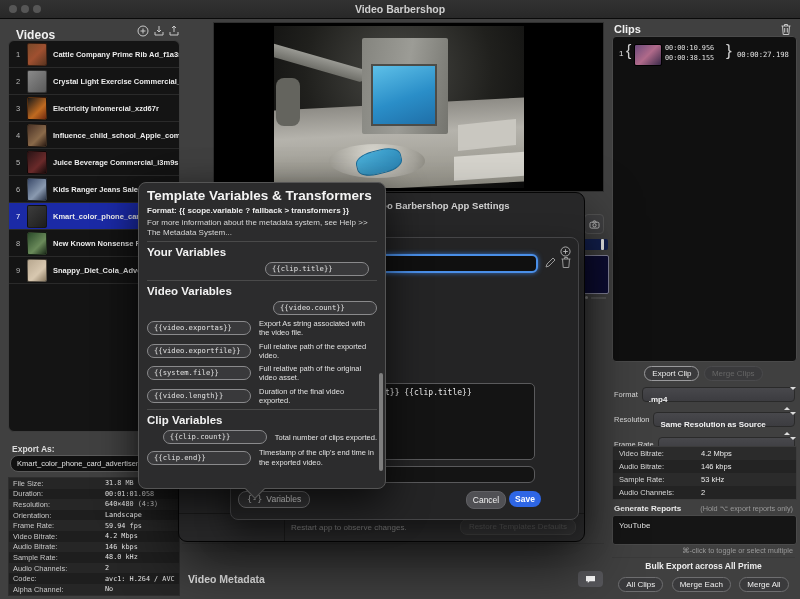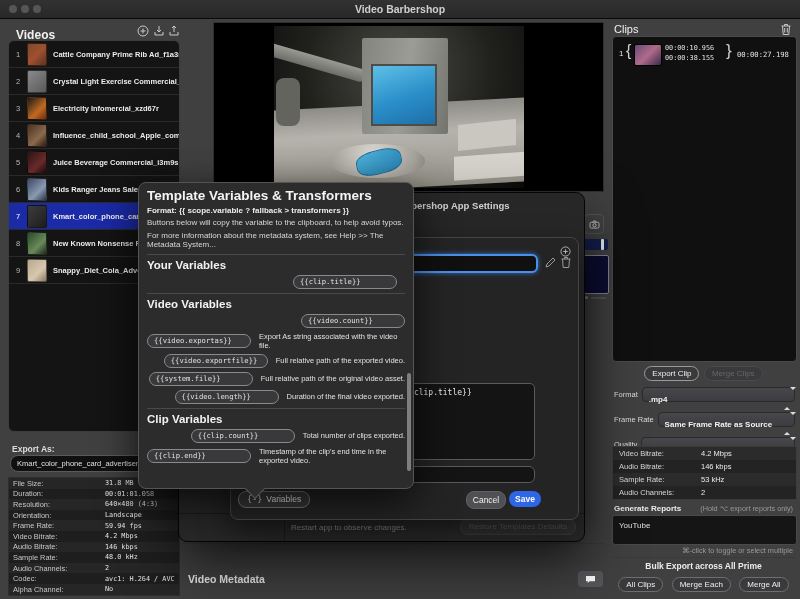--- a/index.html
+++ b/index.html
@@ -66,21 +66,21 @@
   .cam-btn{position:absolute;left:584px;top:214px;width:18px;height:18px;border-radius:4px;
            background:#414143;border:1px solid #555;display:flex;align-items:center;justify-content:center;}
   .scrub{position:absolute;left:583px;top:239px;width:25px;height:11px;background:#13204f;border-radius:2px;}
   .scrub .handle{position:absolute;right:4px;top:0;width:3px;height:11px;background:#ededed;border-radius:1px;}
   .navy-frag{position:absolute;left:583px;top:255px;width:24px;height:37px;background:#0d0d33;
              border:1px solid #84849a;border-radius:2px;}
   .dot-frag{position:absolute;left:585px;top:296px;width:3px;height:3px;border-radius:50%;background:#888;}
   .dash-frag{position:absolute;left:591px;top:297px;width:15px;height:2px;background:#555;}
 
   
-  .clips-title{position:absolute;left:614px;top:23px;font-size:11px;font-weight:normal;color:#f0f0f0;}
+  .clips-title{position:absolute;left:614px;top:23px;font-size:11px;font-weight:bold;color:#f0f0f0;}
   .clips-box{position:absolute;left:612px;top:36px;width:183px;height:324px;background:#101010;
              border:1px solid #4a4a4a;border-radius:4px;}
   .clip-row{position:relative;height:34px;}
   .clip-num{position:absolute;left:6px;top:12px;font-size:8px;color:#e0e0e0;}
   .clip-brace-l{position:absolute;left:13px;top:5px;font-size:16px;color:#cfcfcf;font-weight:200;}
   .clip-thumb{position:absolute;left:21px;top:7px;width:26px;height:20px;border-radius:2px;
               background:linear-gradient(135deg,#6a4a7a,#b06a8a 50%,#3a2a4a);border:1px solid #000;}
   .clip-times{position:absolute;left:52px;top:7px;font-family:"DejaVu Sans Mono",monospace;
               font-size:6.8px;line-height:9.5px;color:#e4e4e4;}
   .clip-brace{position:absolute;left:113px;top:4px;font-size:17px;color:#cfcfcf;font-weight:200;}
@@ -147,21 +147,21 @@
           border:1px solid #7a7a7c;font-size:8.5px;line-height:15px;color:#ececec;padding:0 8px;cursor:pointer;}
   .ed-var-btn .brace{font-family:"DejaVu Sans Mono",monospace;margin-right:4px;color:#d8d8d8;}
   .ed-cancel{position:absolute;left:235px;top:253px;width:38px;height:16px;border-radius:8px;
           background:#505054;border:1px solid #606064;font-size:8.5px;line-height:16px;text-align:center;
           color:#f0f0f0;cursor:pointer;}
   .ed-save{position:absolute;left:278px;top:253px;width:32px;height:16px;border-radius:8px;
           background:#2e66e5;font-size:8.5px;font-weight:bold;line-height:16px;text-align:center;
           color:#fff;cursor:pointer;}
 
   
-  .popover{position:absolute;left:138px;top:182px;width:276px;height:307px;background:#2c2c2d;
+  .popover{position:absolute;left:138px;top:182px;width:248px;height:307px;background:#2c2c2d;
            border:1px solid #555;border-radius:8px;box-shadow:0 14px 40px rgba(0,0,0,.7);
            overflow:hidden;padding:5px 8px;box-sizing:border-box;}
   .popover h1{margin:0 0 3px 0;font-size:13.5px;color:#f4f4f4;}
   .po-format{font-size:8px;font-weight:bold;color:#ececec;margin-bottom:3px;}
   .po-tip{font-size:8px;color:#d6d6d6;margin-bottom:3px;line-height:9.5px;}
   .po-hr{height:1px;background:#4a4a4a;margin:4px 0;}
   .po-sec{font-size:11.5px;font-weight:bold;color:#f2f2f2;margin:2px 0 4px 0;}
   .po-row{display:flex;align-items:center;margin-bottom:4px;justify-content:flex-end;}
   .po-pill{width:96px;flex:none;height:12px;border-radius:7px;background:#39393b;border:1px solid #8a8a8c;
            font-family:"DejaVu Sans Mono",monospace;font-size:7.2px;line-height:12px;color:#e2e2e2;
@@ -389,20 +389,27 @@
   <div class="sel-rows">
 
       <div class="sel-row">
         <span class="sel-label">Format</span>
         <span class="select">
           <span class="sel-val">.mp4</span>
           <span class="updown"><span class="up"></span><span class="down"></span></span>
         </span>
       </div>
 
+      <div class="sel-row">
+        <span class="sel-label">Resolution</span>
+        <span class="select">
+          <span class="sel-val">Same Resolution as Source</span>
+          <span class="updown"><span class="up"></span><span class="down"></span></span>
+        </span>
+      </div>
 
       <div class="sel-row">
         <span class="sel-label">Frame Rate</span>
         <span class="select">
           <span class="sel-val">Same Frame Rate as Source</span>
           <span class="updown"><span class="up"></span><span class="down"></span></span>
         </span>
       </div>
 
       <div class="sel-row">
@@ -489,21 +496,20 @@
       <span class="brace">{-}</span><span>Variables</span>
     </div>
     <div class="ed-cancel">Cancel</div>
     <div class="ed-save">Save</div>
   </div>
 
   <div class="po-tail"></div>
   <div class="popover">
     <h1>Template Variables &amp; Transformers</h1>
     <div class="po-format">Format: {{ scope.variable ? fallback &gt; transformers }}</div>
-    <div class="po-tip">Buttons below will copy the variable to the clipboard, to help avoid typos.</div>
     <div class="po-tip">For more information about the metadata system, see Help &gt;&gt; The Metadata System...</div>
     <div class="po-hr"></div>
     <div class="po-sec">Your Variables</div>
     <div>
 
         <div class="po-row">
           <span class="po-pill">{{clip.title}}</span>
           <span class="po-desc"></span>
         </div>
       </div>

